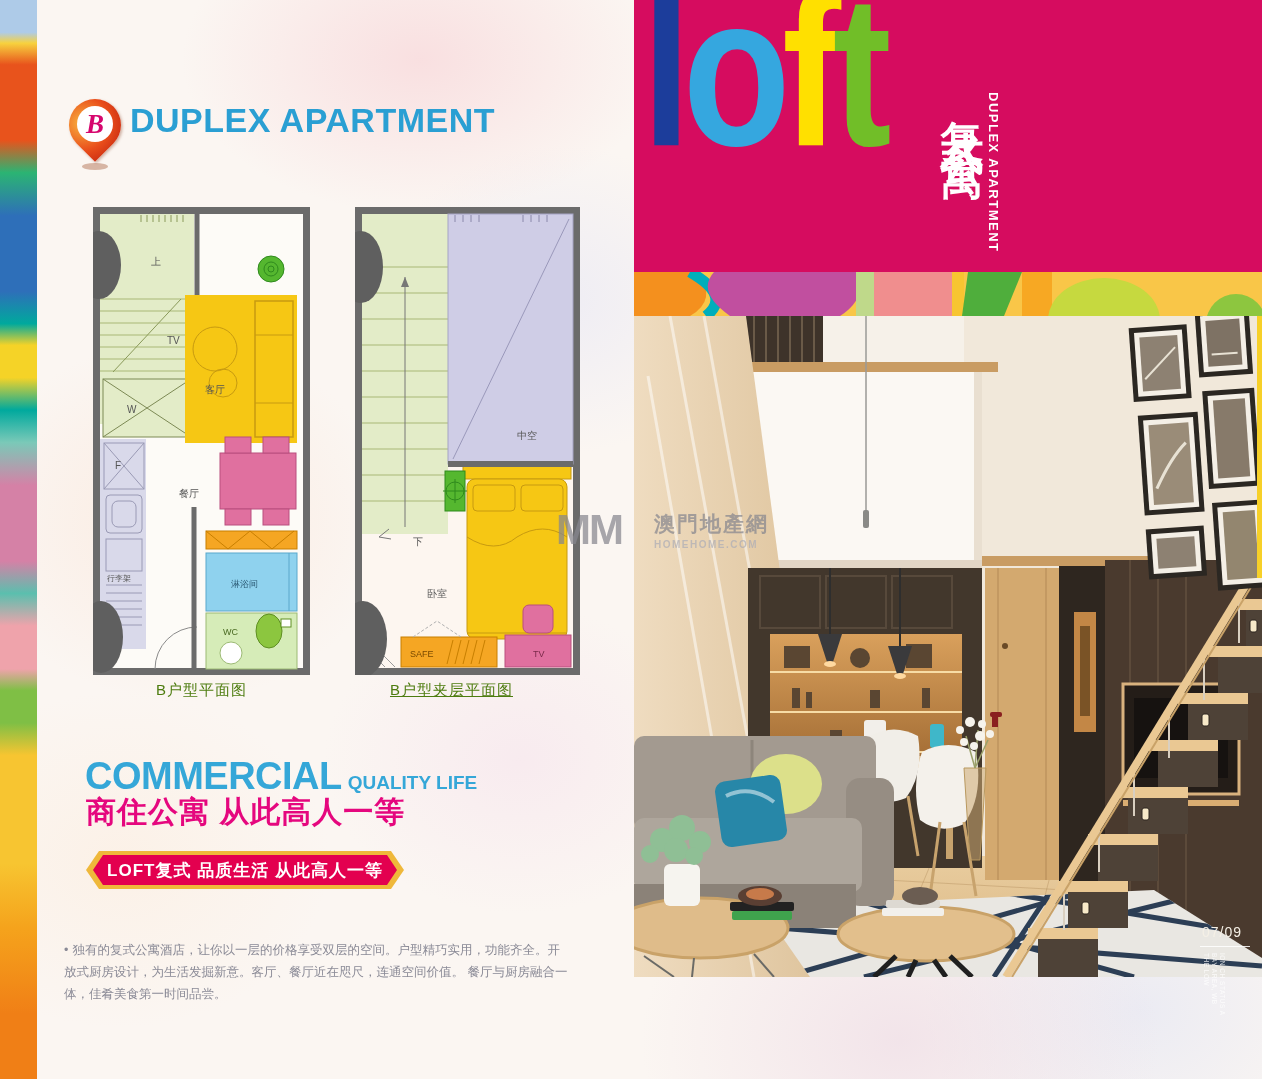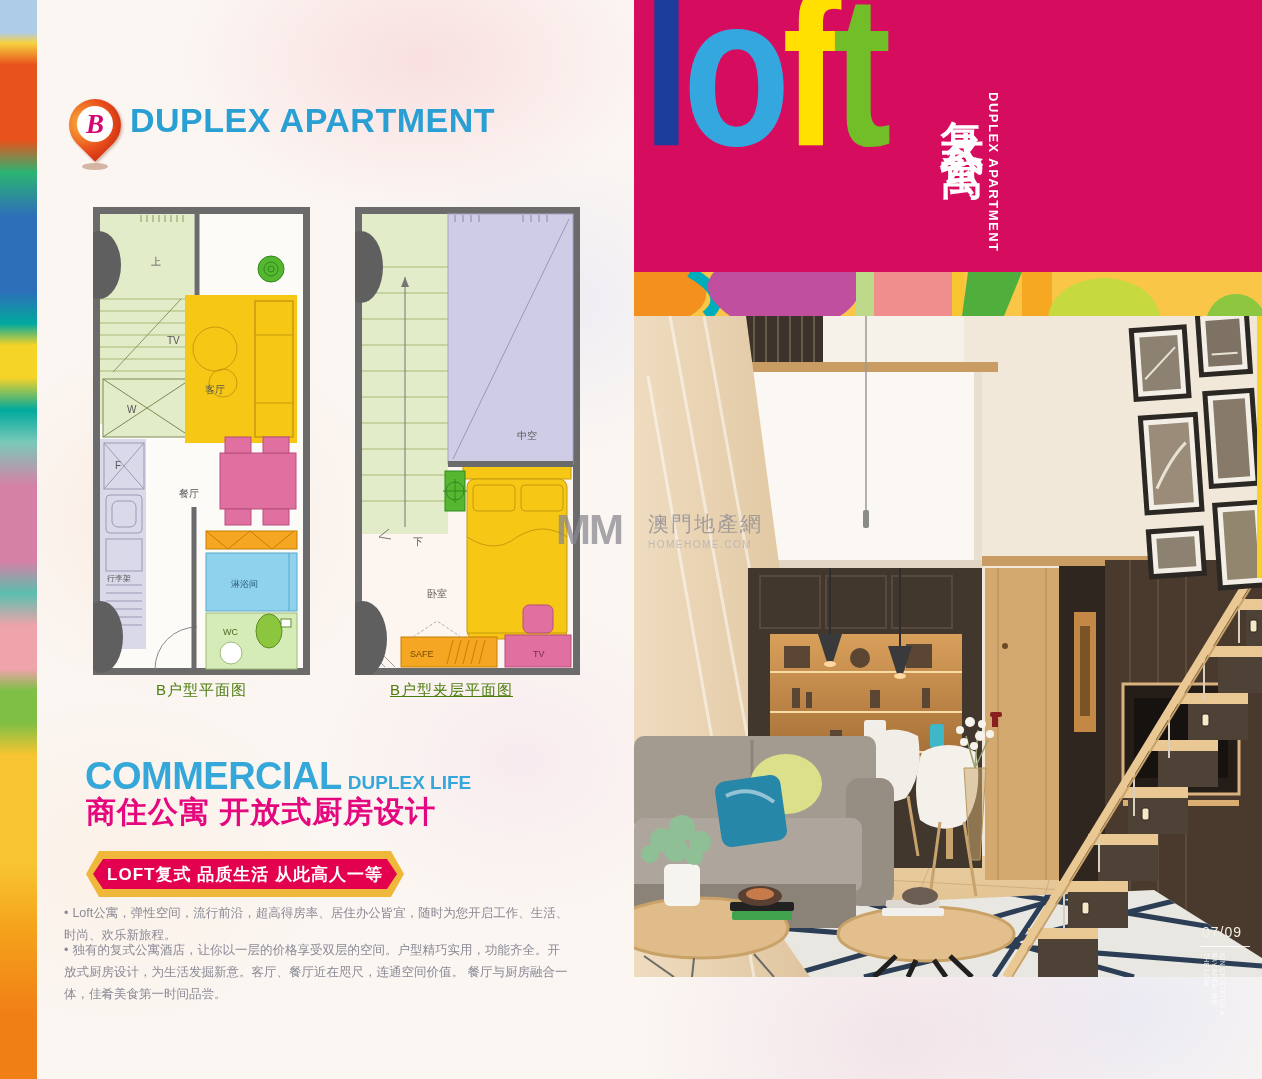--- a/index.html
+++ b/index.html
@@ -48,21 +48,21 @@
   .plan1{left:93px;top:207px;} .plan2{left:355px;top:207px;}
   .caption{top:681px;font-size:15px;color:#4d7c0f;letter-spacing:1px;text-align:center;}
   .cap1{left:93px;width:217px;} .cap2{left:339px;width:225px;text-decoration:underline;}
   .plan-label{font-size:10px;fill:#555;}
 
   
   .com-title{left:85px;top:755px;font-weight:bold;color:#35A7D8;}
   .com-title .big{font-size:38px;letter-spacing:-.5px;}
   .com-title .small{font-size:19px;margin-left:6px;}
   .com-cn{left:86px;top:792px;font-size:30px;font-weight:bold;color:#E5077E;letter-spacing:1px;}
-  .banner{left:86px;top:851px;width:318px;height:46px;background:#EFB83A;
+  .banner{left:86px;top:851px;width:318px;height:38px;background:#EFB83A;
     clip-path:polygon(0 50%,13px 0,calc(100% - 13px) 0,100% 50%,calc(100% - 13px) 100%,13px 100%);
     display:flex;align-items:center;justify-content:center;}
   .banner-inner{width:calc(100% - 14px);height:30px;background:#E3004F;
     clip-path:polygon(0 50%,10px 0,calc(100% - 10px) 0,100% 50%,calc(100% - 10px) 100%,10px 100%);
     display:flex;align-items:center;justify-content:center;color:#fff;
     font-size:17px;font-weight:bold;letter-spacing:1px;}
   .bullet{left:64px;font-size:12.5px;color:#8A8A96;line-height:1.75;width:505px;}
   .b1{top:903px;} .b2{top:940px;}
   .bullet .mark{margin-right:4px;}
 
@@ -75,21 +75,21 @@
     font-size:43px;font-weight:bold;letter-spacing:11px;}
   .loft-en{position:absolute;left:352px;top:92px;writing-mode:vertical-rl;color:#fff;
     font-size:13px;font-weight:bold;letter-spacing:1.5px;}
 
   .color-band{left:634px;top:272px;width:628px;height:44px;}
   .photo{left:634px;top:316px;width:628px;height:661px;}
 
   
   .watermark{left:556px;top:510px;display:flex;align-items:center;opacity:.72;z-index:6;gap:26px;}
   .wm-mm{font-size:42px;font-weight:bold;color:#87878F;line-height:.9;letter-spacing:-2px;}
-  .wm-col{margin-left:0;}
+  .wm-col{margin-left:6px;font-weight:bold;}
   .wm-cn{font-size:21px;color:#87878F;letter-spacing:2px;}
   .wm-site{font-size:10px;color:#AEAEB6;letter-spacing:1.5px;margin-top:1px;}
 
   
   .pageno{left:1202px;top:924px;color:#F5F0E6;font-size:14px;letter-spacing:1px;z-index:5;}
   .pageno-line{left:1200px;top:946px;width:50px;border-top:1px solid rgba(255,255,255,.85);z-index:5;}
   .side-text{left:1203px;top:953px;height:100px;display:flex;gap:1px;z-index:5;}
   .side-text span{writing-mode:vertical-rl;font-size:6.5px;color:rgba(255,255,255,.78);letter-spacing:.5px;}
 </style>
 </head>
@@ -292,27 +292,26 @@
     </g>
     <ellipse cx="6" cy="60" rx="22" ry="36" fill="#5F5F5F"></ellipse>
     <ellipse cx="8" cy="432" rx="24" ry="38" fill="#5F5F5F"></ellipse>
     <line x1="93" y1="257" x2="218" y2="257" stroke="#6B6B6B" stroke-width="6"></line>
   </svg>
 
   <div class="abs caption cap1">B户型平面图</div>
   <div class="abs caption cap2">B户型夹层平面图</div>
 
   <div class="abs com-title">
-    <span class="big">COMMERCIAL</span><span class="small">DUPLEX LIFE</span>
+    <span class="big">COMMERCIAL</span><span class="small">QUALITY LIFE</span>
   </div>
-  <div class="abs com-cn">商住公寓 开放式厨房设计</div>
+  <div class="abs com-cn">商住公寓 从此高人一等</div>
   <div class="abs banner">
     <div class="banner-inner">LOFT复式 品质生活 从此高人一等</div>
   </div>
-  <div class="abs bullet b1"><span class="mark">•</span><span>Loft公寓，弹性空间，流行前沿，超高得房率、居住办公皆宜，随时为您开启工作、生活、时尚、欢乐新旅程。</span></div>
   <div class="abs bullet b2"><span class="mark">•</span><span>独有的复式公寓酒店，让你以一层的价格享受双层的空间。户型精巧实用，功能齐全。开放式厨房设计，为生活发掘新意。客厅、餐厅近在咫尺，连通空间价值。 餐厅与厨房融合一体，佳肴美食第一时间品尝。</span></div>
 
   <div class="abs pink-block">
     <div class="loft-word">
       <span class="lt-l">l</span><span class="lt-o">o</span><span class="lt-f">f</span><span class="lt-t">t</span>
     </div>
     <div class="loft-cn">复式公寓</div>
     <div class="loft-en">DUPLEX APARTMENT</div>
   </div>
 

